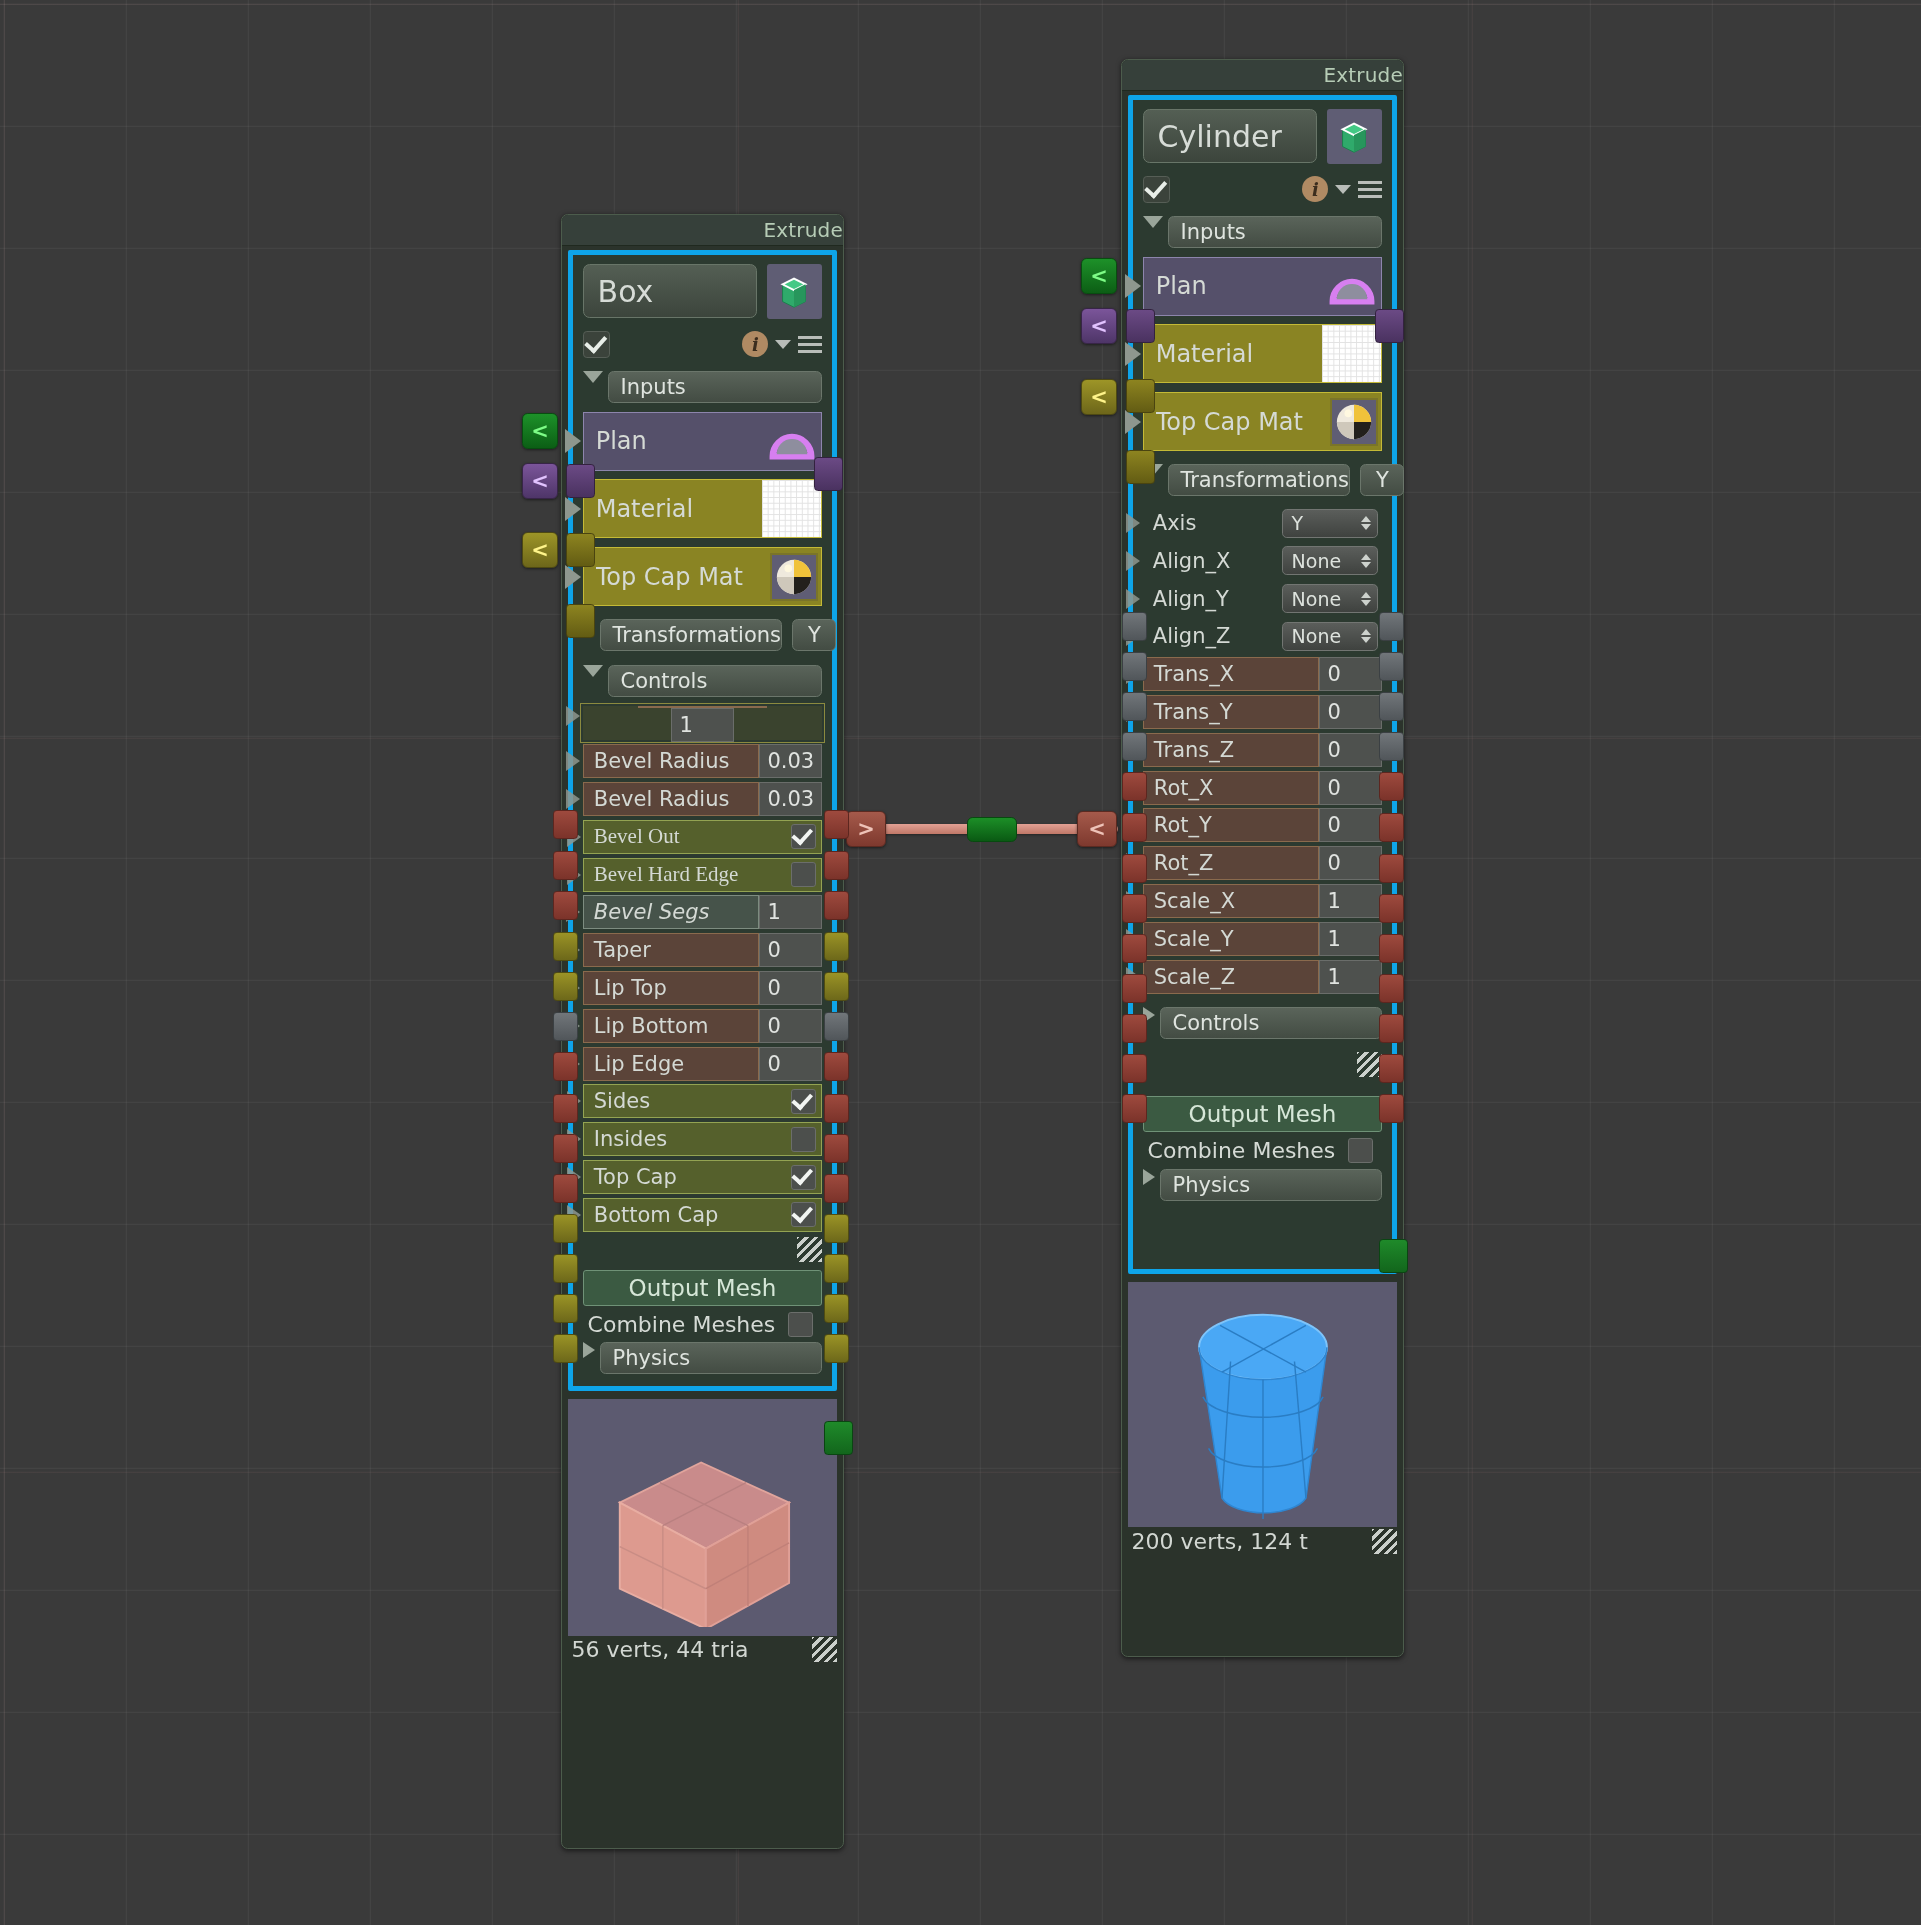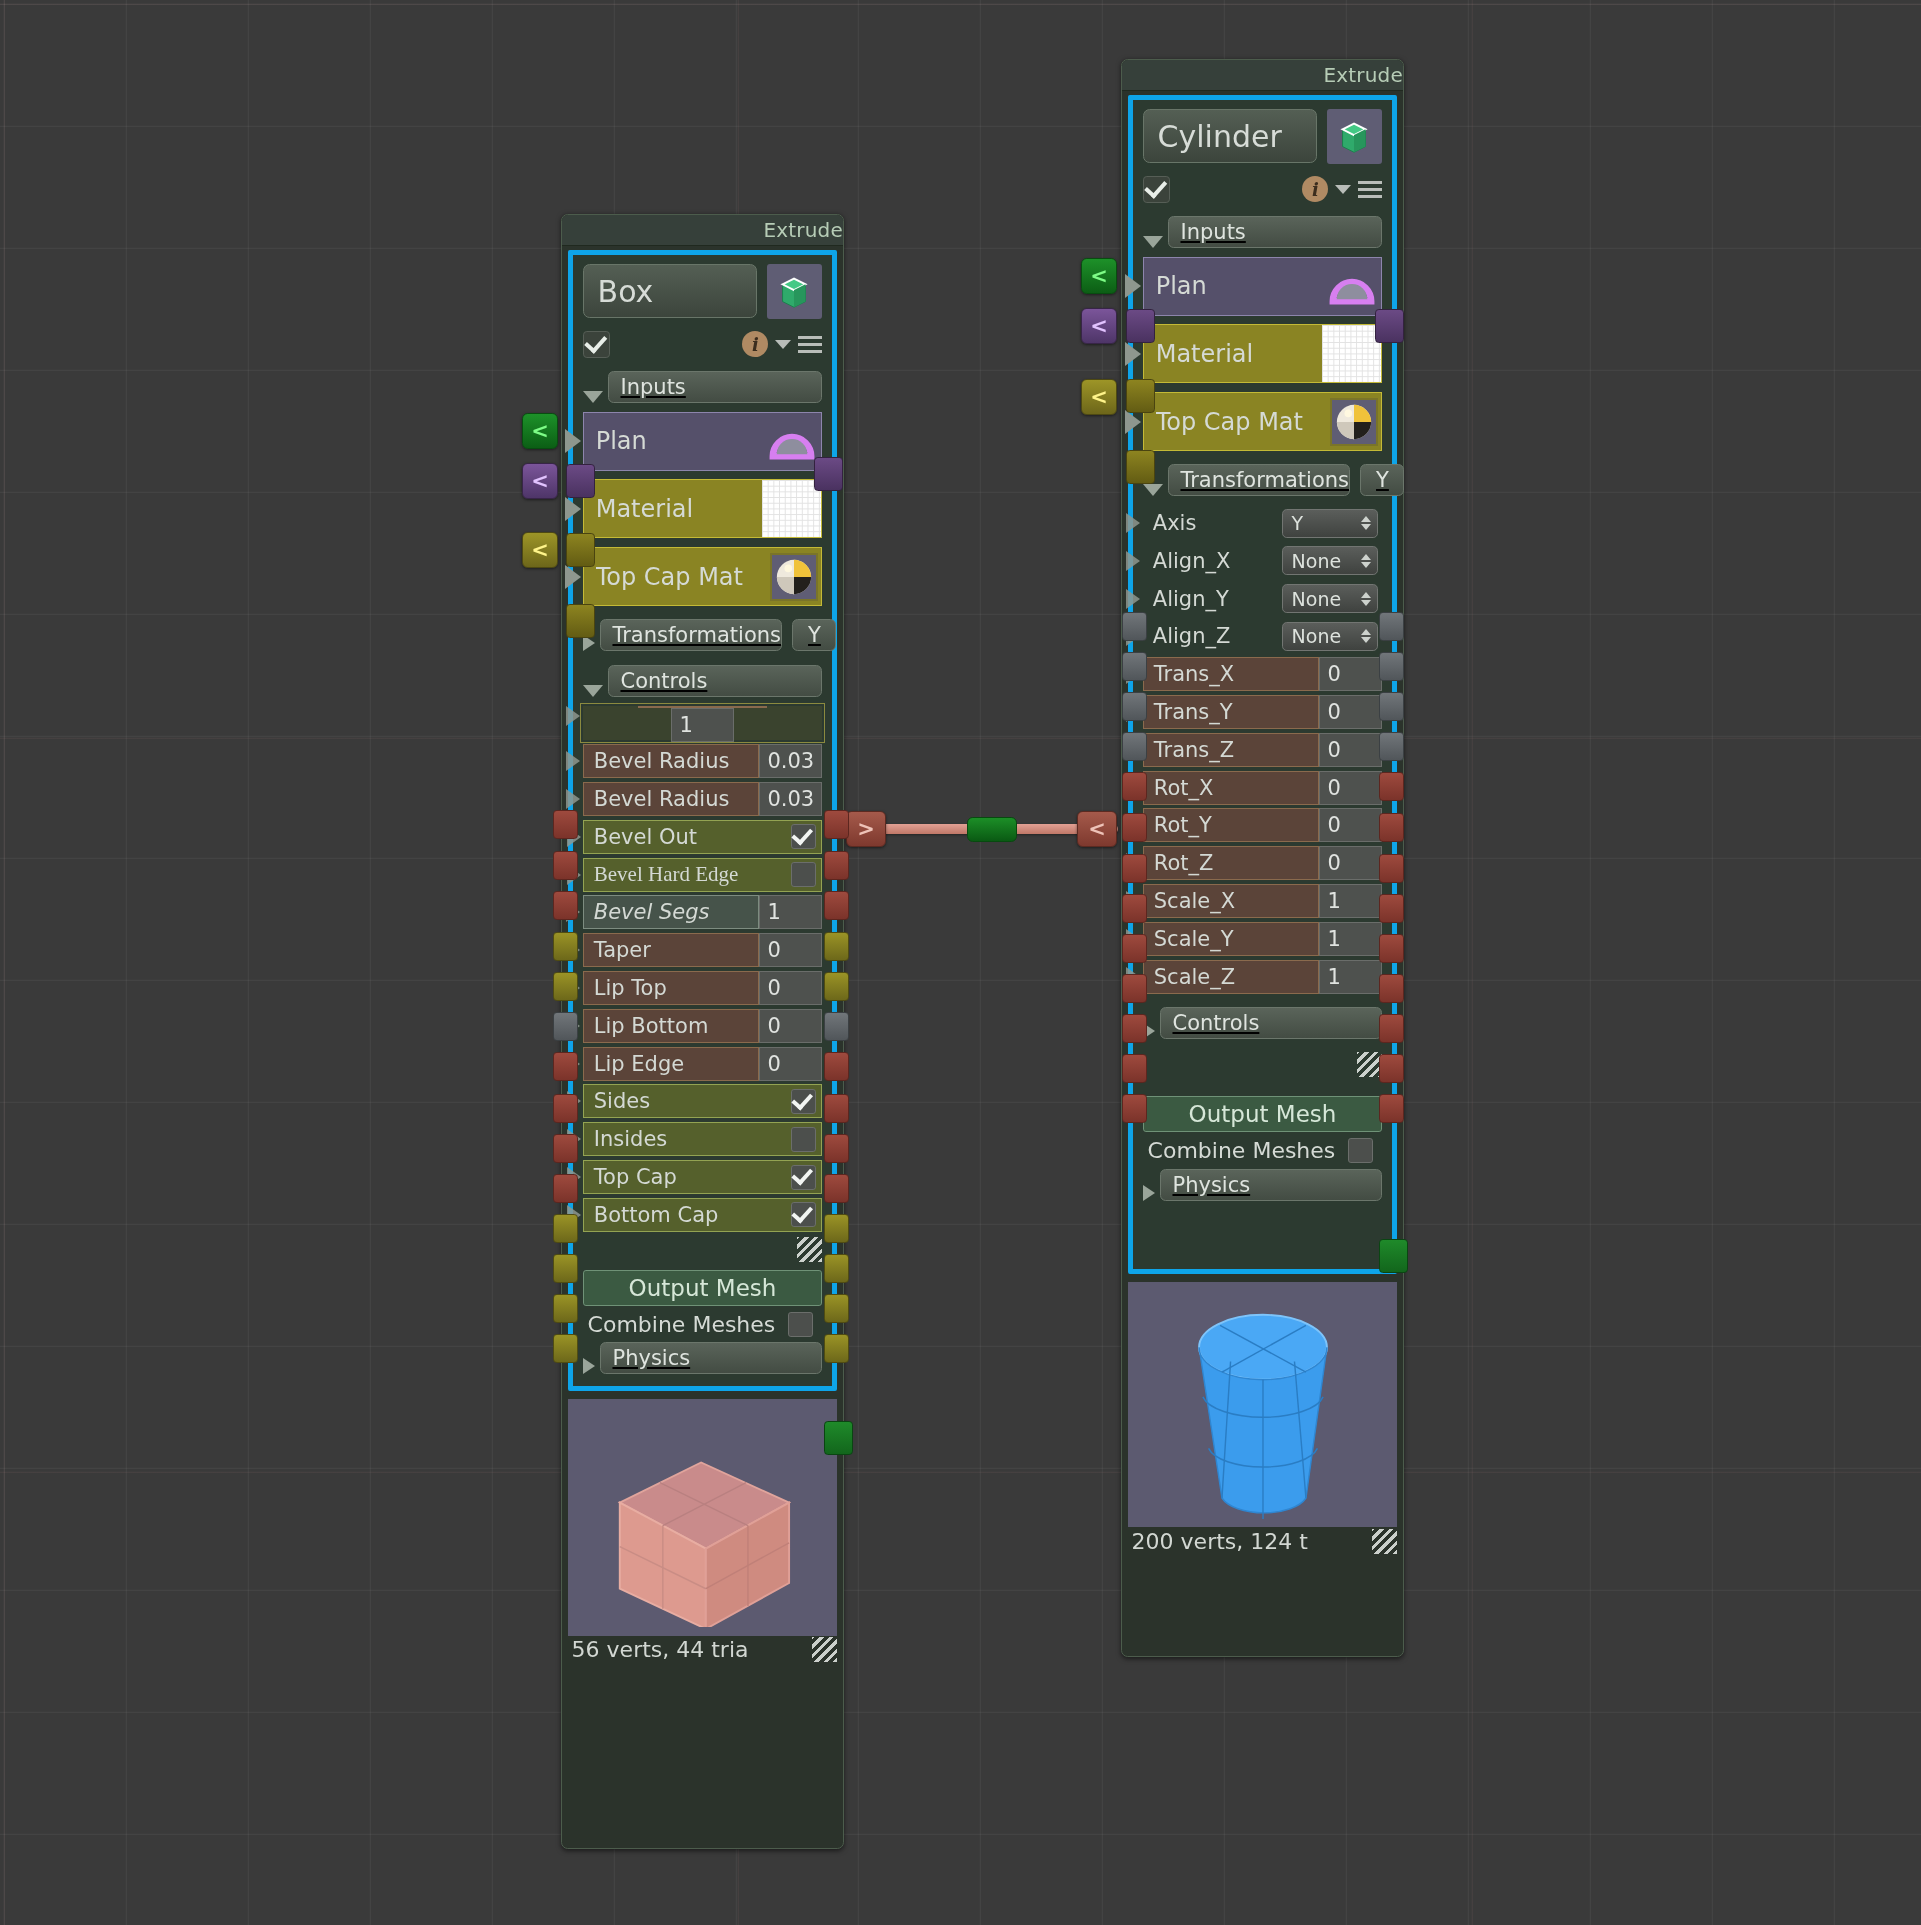--- a/index.html
+++ b/index.html
@@ -97,21 +97,21 @@
   .tri-dn {
     width: 0; height: 0;
     border-left: 8.6px solid transparent;
     border-right: 8.6px solid transparent;
     border-top: 9.6px solid #b9bdb9;
   }
   .hamburger { display: flex; flex-direction: column; gap: 3.8px; }
   .hamburger i { display: block; width: 24px; height: 2.9px; background: #b9bdb9; }
 
   
-  .section { display: flex; align-items: flex-end; gap: 4.8px; margin-top: 13.4px; text-decoration: underline; }
+  .section { display: flex; align-items: flex-start; gap: 4.8px; margin-top: 13.4px; }
   .tri {
     width: 0; height: 0; flex: none;
     border-top: 8.6px solid transparent;
     border-bottom: 8.6px solid transparent;
     border-left: 12.4px solid #9aa59a;
   }
   .tri.open {
     border-left: 10.5px solid transparent;
     border-right: 10.5px solid transparent;
     border-top: 12.4px solid #9aa59a;
@@ -403,21 +403,21 @@
       </div>
 
       <div class="row r-brown">
         <div class="arrow"></div>
         <div class="lbl">Bevel Radius</div>
         <div class="val">0.03</div>
       </div>
 
       <div class="row r-olive">
         <div class="arrow"></div>
-        <div class="lbl" style="background:none;border:none;">Bevel Out</div>
+        <div class="lbl" style="background:none;border:none;font-family:Liberation Serif, serif;">Bevel Out</div>
         <div class="rchk on"></div>
       </div>
 
       <div class="row r-olive">
         <div class="arrow"></div>
         <div class="lbl" style="background:none;border:none;font-family:Liberation Serif, serif;">Bevel Hard Edge</div>
         <div class="rchk"></div>
       </div>
 
       <div class="row r-grey">

